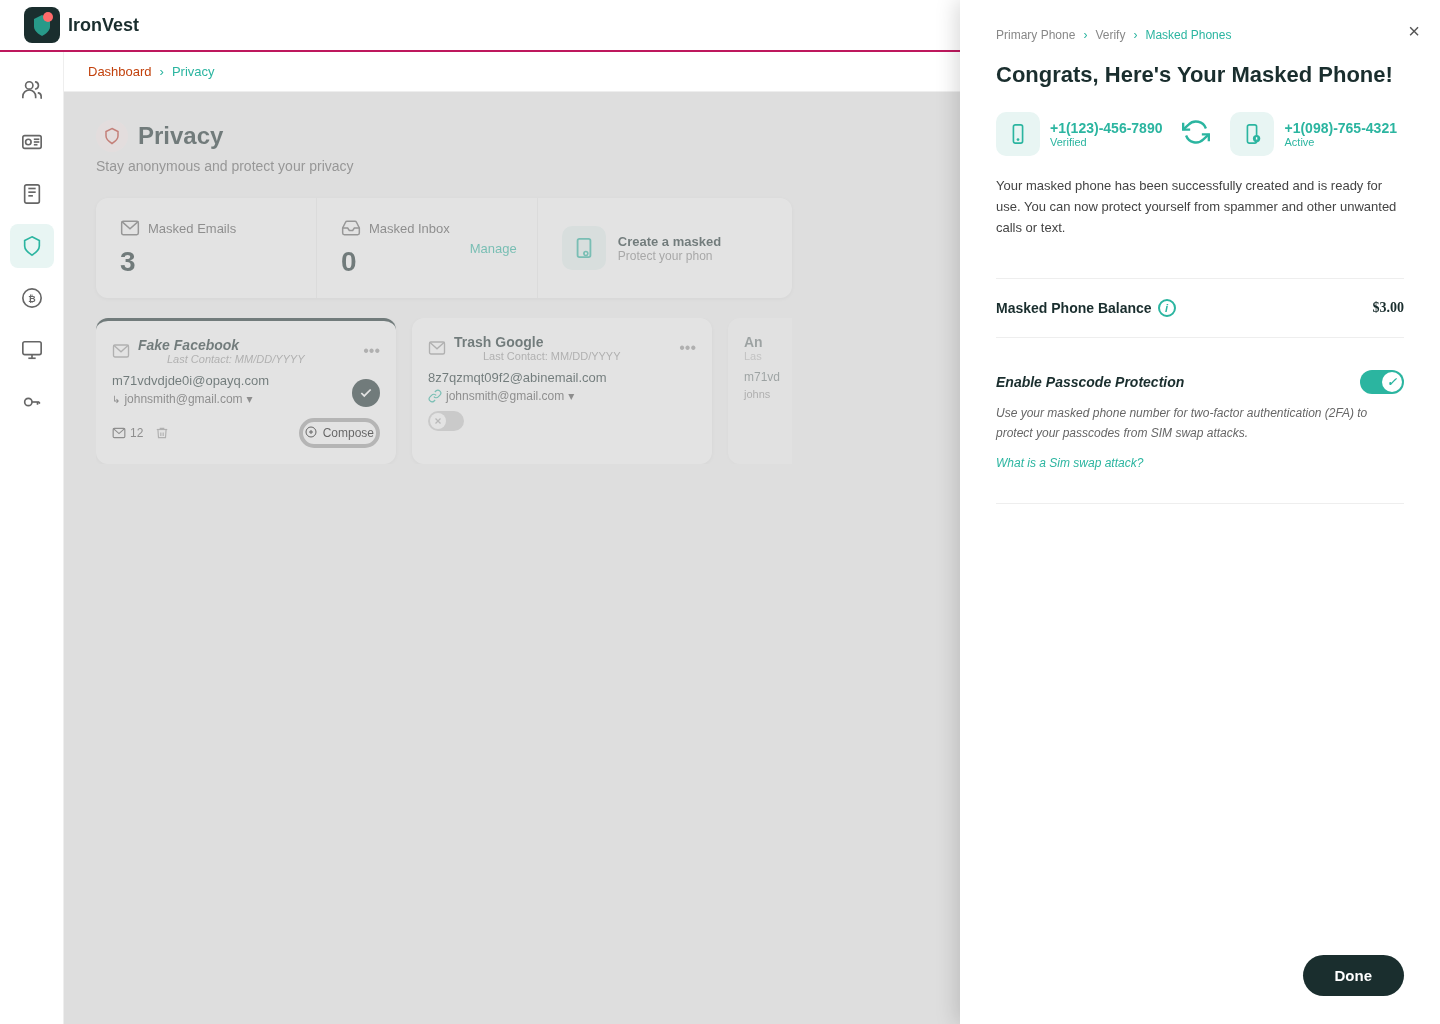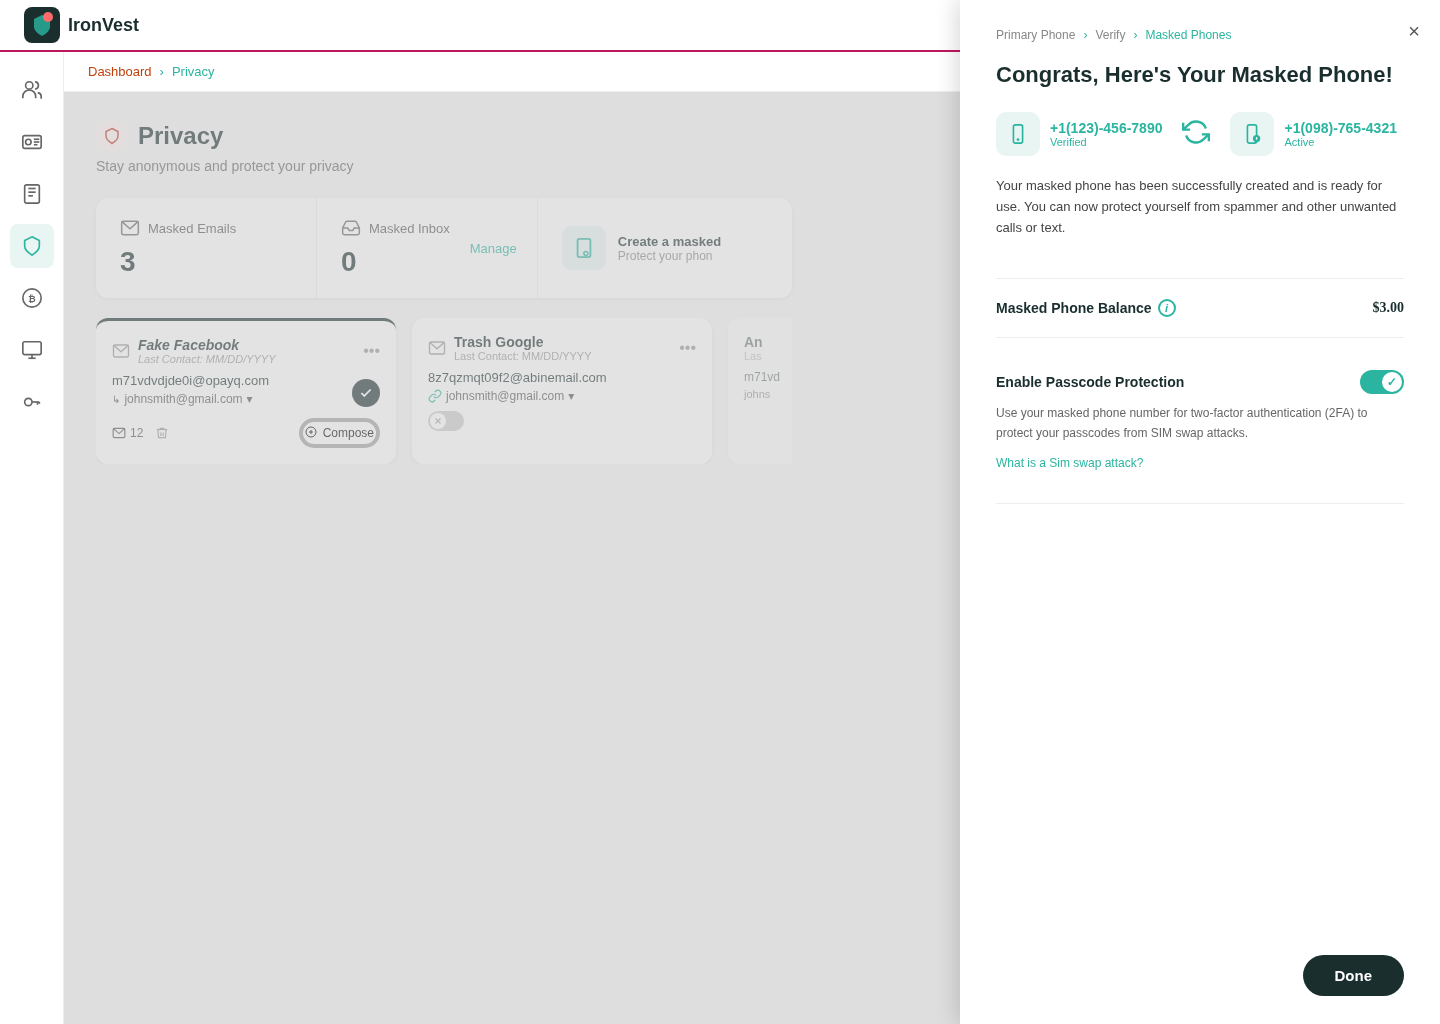--- a/index.html
+++ b/index.html
@@ -96,21 +96,21 @@
     
     .email-cards { display: flex; gap: 16px; flex-wrap: nowrap; overflow: hidden; }
     .email-card {
       background: white; border-radius: 12px; padding: 16px;
       width: 300px; min-width: 300px; box-shadow: 0 1px 4px rgba(0,0,0,0.08);
       position: relative;
     }
     .email-card.active-card { border-top: 3px solid #1a2e2e; }
     .email-card-header { display: flex; align-items: center; justify-content: space-between; margin-bottom: 4px; }
     .email-card-name { font-size: 14px; font-weight: 600; color: #1a2e2e; }
-    .email-card-meta { font-size: 11px; color: #999; }
+    .email-card-meta { font-size: 11px; color: #999; margin-left: 29px; }
     .email-card-address { font-size: 13px; color: #1a2e2e; font-weight: 500; margin: 8px 0 4px; }
     .email-card-linked { display: flex; align-items: center; gap: 4px; font-size: 12px; color: #555; }
     .email-card-linked .arrow { font-size: 10px; }
     .email-card-footer { display: flex; align-items: center; gap: 12px; margin-top: 12px; }
     .email-count { display: flex; align-items: center; gap: 4px; font-size: 12px; color: #555; }
     .compose-btn {
       display: flex; align-items: flex-start; gap: 6px;
       border: 4px solid #a3a3a3; border-radius: 20px;
       padding: 4px 2px; font-size: 12px; cursor: pointer; background: none;
       margin-left: auto;
@@ -177,21 +177,21 @@
     }
     .balance-label { font-size: 14px; font-weight: 600; color: #1a2e2e; display: flex; align-items: center; gap: 6px; }
     .info-icon {
       width: 18px; height: 18px; border: 2px solid #2bb5a0; border-radius: 50%;
       display: flex; align-items: center; justify-content: center;
       font-size: 11px; color: #2bb5a0; cursor: pointer; font-style: italic; font-weight: 600;
     }
     .balance-value { font-size: 14px; font-weight: 600; color: #1a2e2e; font-family: Liberation Serif, serif; }
 
     
-    .passcode-section { padding: 16px 0; }
+    .passcode-section { padding: 16px 0; font-style: italic; }
     .passcode-header {
       display: flex; align-items: center; justify-content: space-between; margin-bottom: 10px;
     }
     .passcode-label { font-size: 14px; font-weight: 600; color: #1a2e2e; }
     .toggle-switch {
       width: 44px; height: 24px; background: #2bb5a0; border-radius: 12px;
       position: relative; cursor: pointer;
     }
     .toggle-thumb {
       position: absolute; right: 2px; top: 2px;

